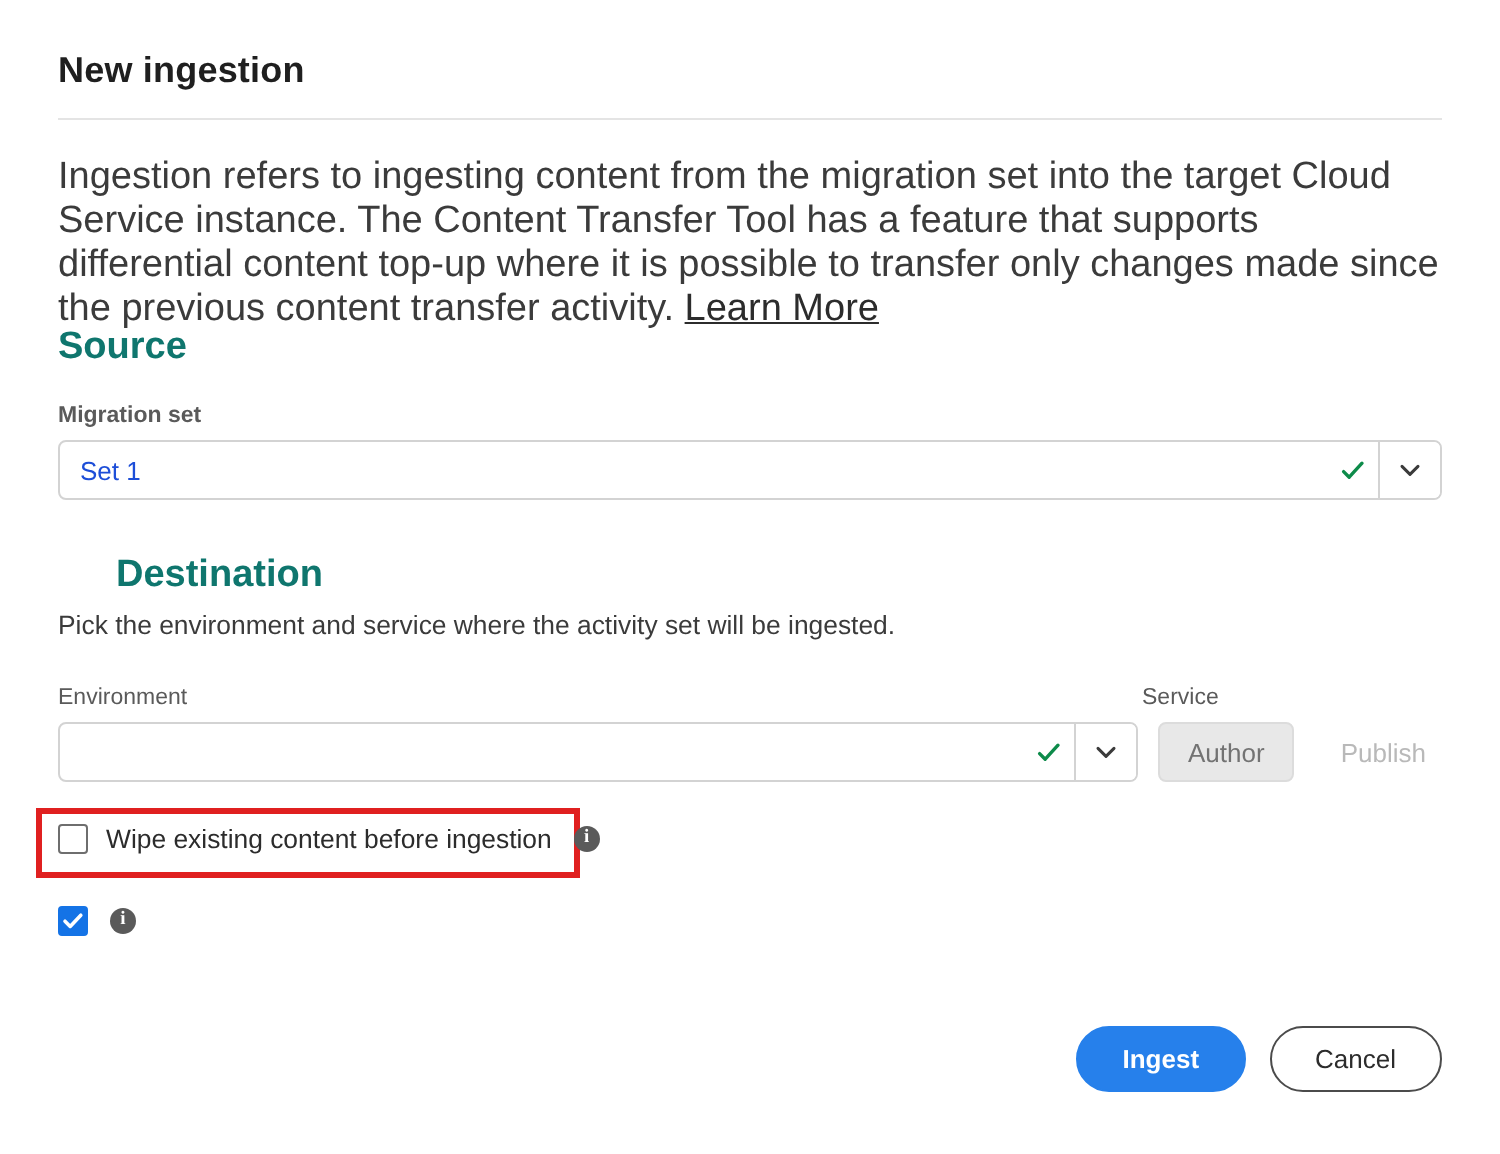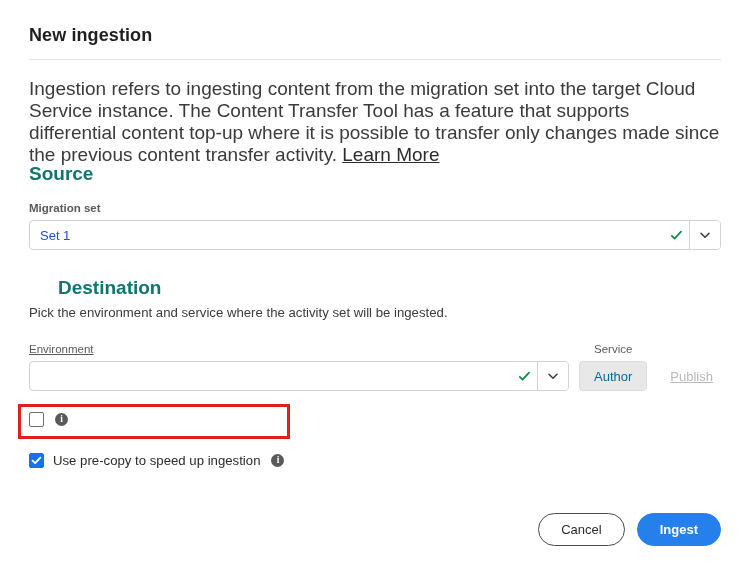--- a/index.html
+++ b/index.html
@@ -70,22 +70,22 @@
     font-size: 13.2px;
     color: #3b3b3b;
   }
   
   .field-label {
     position: absolute;
     font-size: 11.5px;
     color: #5a5a5a;
   }
   #ms-label  { left: 29px; top: 202px; font-weight: bold; }
-  #env-label { left: 29px; top: 343px; text-decoration: underline; }
-  #svc-label { left: 594px; top: 343px; text-align: right; }
+  #env-label { left: 29px; top: 343px; }
+  #svc-label { left: 571px; top: 343px; text-align: right; }
   
   .combobox {
     position: absolute;
     display: flex;
     align-items: stretch;
     background: #ffffff;
     border: 1px solid #d3d3d3;
     border-radius: 4px;
     box-sizing: border-box;
     height: 30px;
@@ -152,27 +152,26 @@
     box-sizing: border-box;
     display: flex;
     align-items: center;
     justify-content: center;
     cursor: pointer;
     border: 1px solid transparent;
   }
   .svc-btn.selected {
     background: #e8e8e8;
     border-color: #dcdcdc;
-    color: #0369a1;
+    color: #737373;
   }
   .svc-btn.unselected {
     background: transparent;
     border-color: transparent;
     color: #b9b9b9;
-    text-decoration: underline;
   }
   
   .cb-row {
     position: absolute;
     display: flex;
     align-items: center;
     gap: 9px;
   }
   #cb-row-wipe    { left: 29px; top: 412px; }
   #cb-row-precopy { left: 29px; top: 453px; }
@@ -312,31 +311,31 @@
   <div class="field-label" id="svc-label">Service</div>
   <div class="svc-group">
     <div class="svc-btn selected">Author</div>
     <div class="svc-btn unselected">Publish</div>
   </div>
 
   <div class="highlight-box"></div>
 
   <div class="cb-row" id="cb-row-wipe">
     <span class="cbox unchecked"></span>
+    <span class="cb-label">Wipe existing content before ingestion</span>
     <span class="info-icon">i</span>
   </div>
 
   <div class="cb-row" id="cb-row-precopy">
     <span class="cbox checked">
       <svg width="11" height="11" viewBox="0 0 11 11" aria-hidden="true">
         <path d="M1.5 5.6 L4.1 8.2 L9.4 2.6" fill="none" stroke="#ffffff" stroke-width="1.8" stroke-linecap="round" stroke-linejoin="round"></path>
       </svg>
     </span>
-    <span class="cb-label">Use pre-copy to speed up ingestion</span>
     <span class="info-icon">i</span>
   </div>
 
   <div class="footer">
+    <div class="btn btn-primary">Ingest</div>
     <div class="btn btn-secondary">Cancel</div>
-    <div class="btn btn-primary">Ingest</div>
   </div>
 
 </div>
 
 </body></html>

